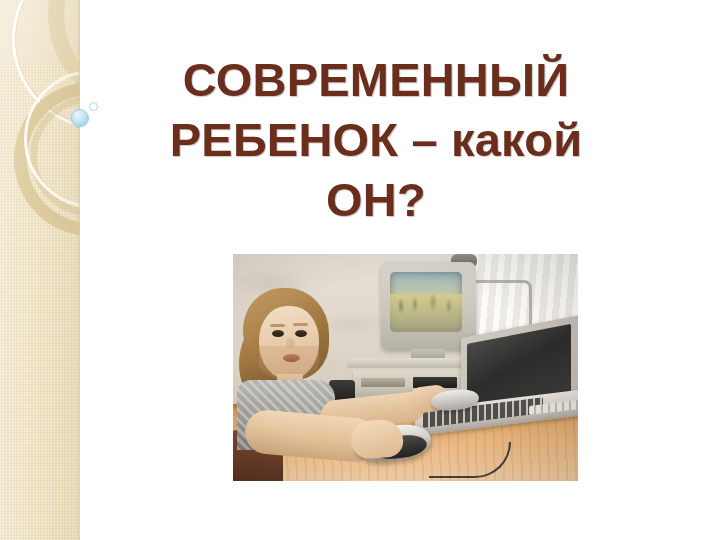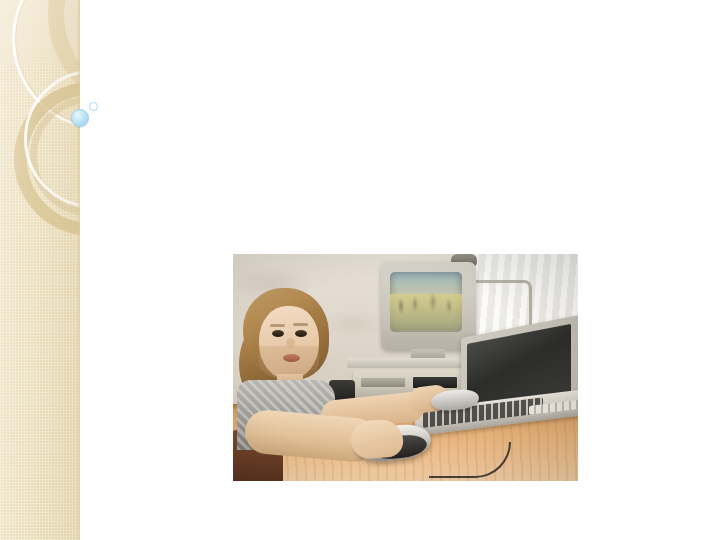--- a/index.html
+++ b/index.html
@@ -251,20 +251,23 @@
     <div class="ring ring-a"></div>
     <div class="ring ring-c"></div>
     <div class="ring ring-e"></div>
     <div class="ring ring-d"></div>
     <div class="sb-shade"></div>
   </div>
   <div class="sb-edge"></div>
   <div class="dot-big"></div>
   <div class="dot-small"></div>
 
+  <div class="title">СОВРЕМЕННЫЙ
+РЕБЕНОК – какой
+ОН?</div>
 
   <div class="photo">
     <div class="ph-layer wall"></div>
     <div class="ph-layer wall-tex"></div>
     <div class="ph-layer curtain"></div>
 
     <div class="ph-layer lamp"></div>
 
     <div class="ph-layer crt-cap"></div>
     <div class="ph-layer crt-body"></div>

